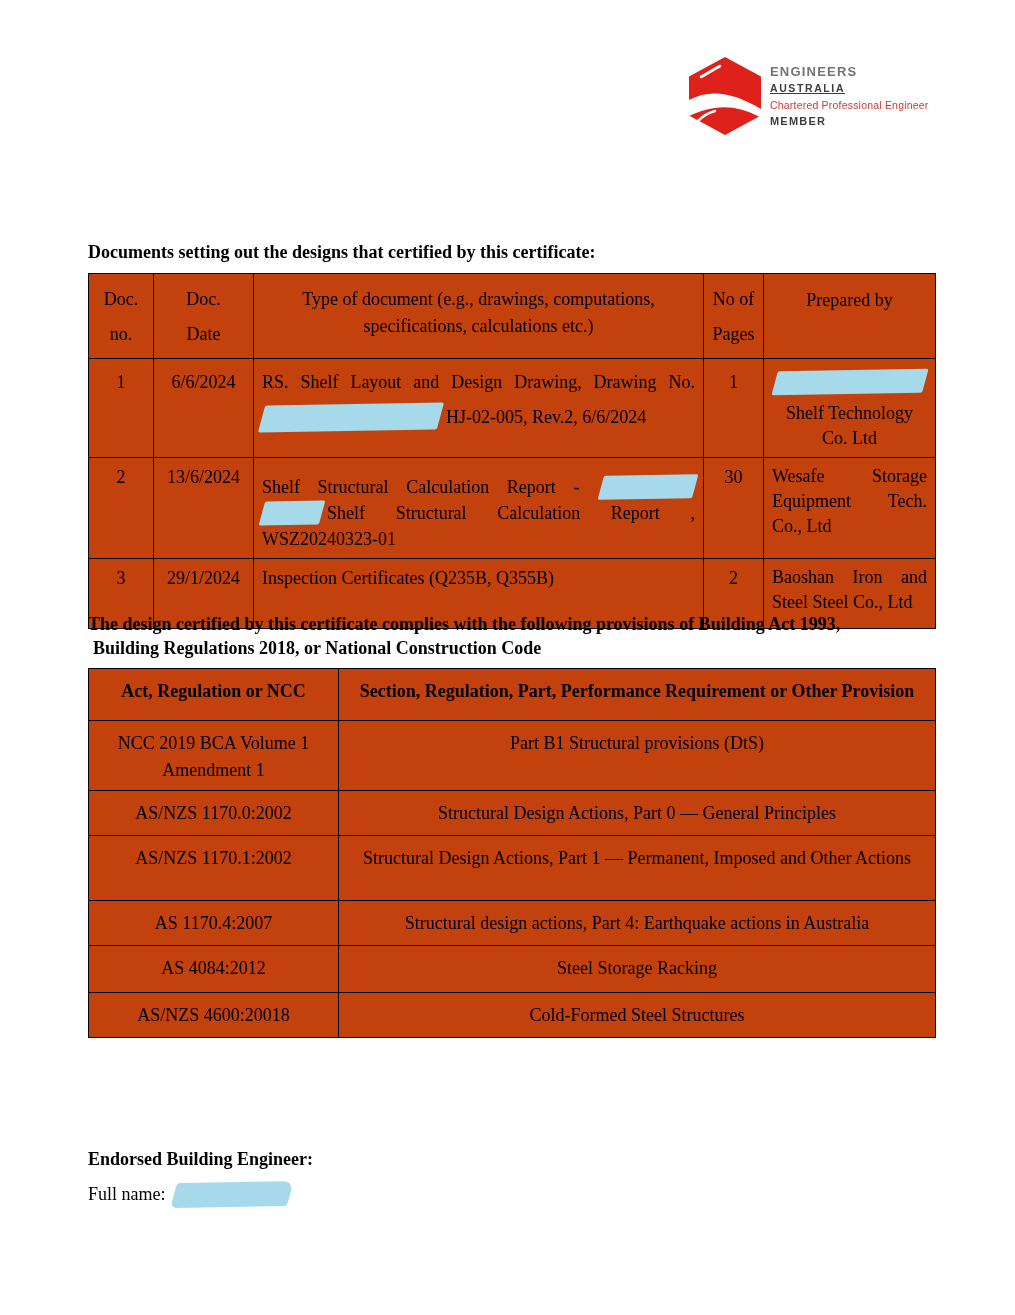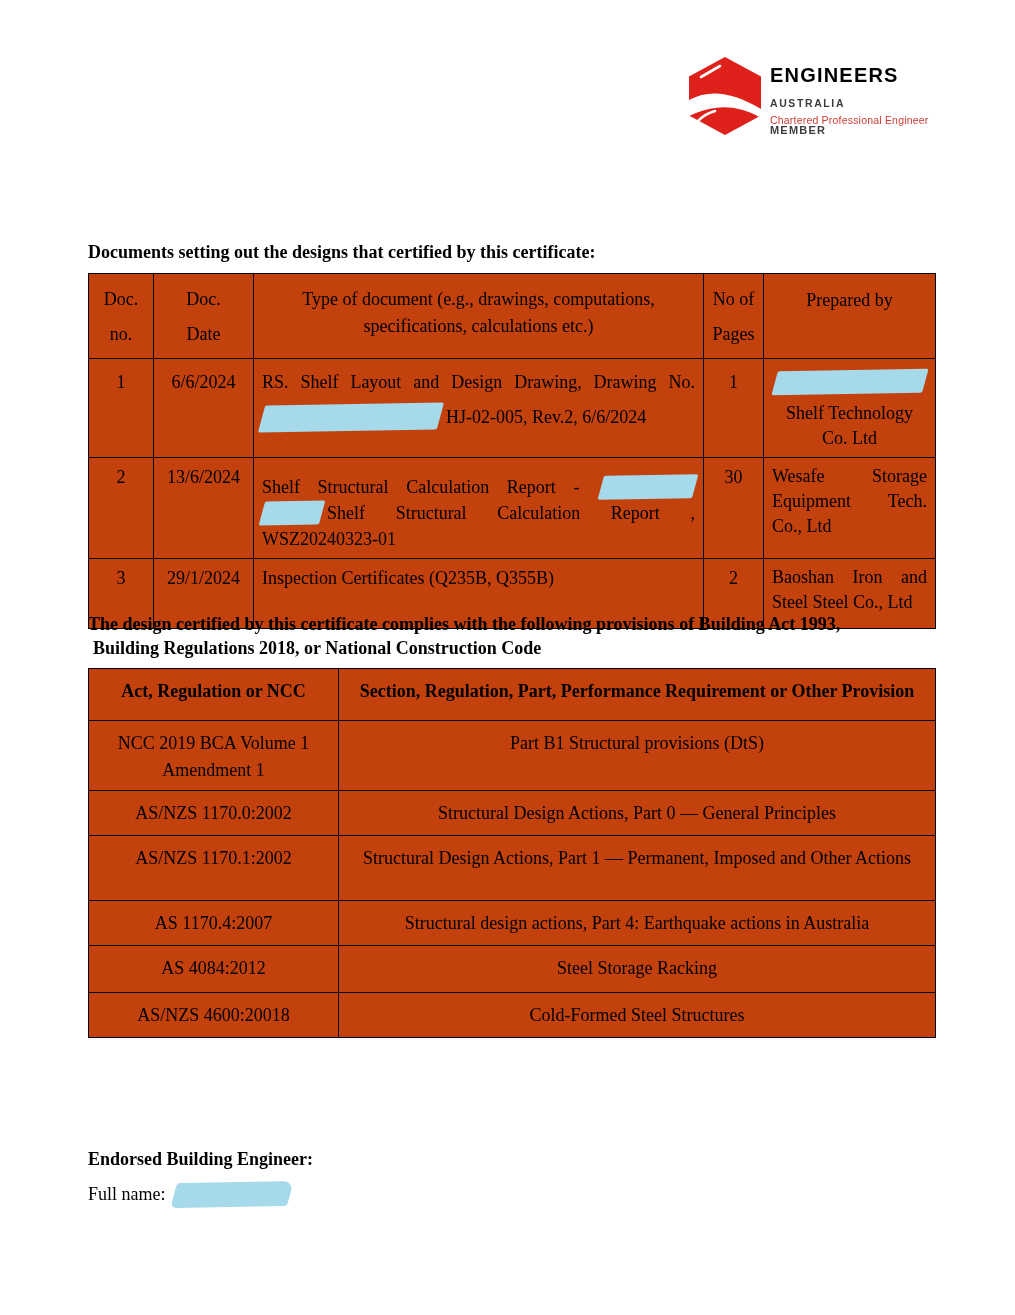--- a/index.html
+++ b/index.html
@@ -4,24 +4,24 @@
 <style>
   html,body{margin:0;padding:0;background:#fff;}
   .page{
     position:relative;width:1015px;height:1315px;background:#ffffff;
     font-family:"Liberation Serif", serif;color:#000;overflow:hidden;
   }
   
   .logo{position:absolute;left:688px;top:56px;display:flex;align-items:flex-start;}
   .logo-mark{width:74px;height:80px;flex:0 0 auto;}
   .logo-text{margin-left:8px;margin-top:9px;font-family:"Liberation Sans", sans-serif;line-height:1;}
-  .logo-brand{font-size:20px;font-weight:bold;letter-spacing:1.2px;color:#000000;}
-  .logo-country{font-size:10.5px;font-weight:bold;letter-spacing:1.6px;color:#3d3d3f;margin-top:13px;}
+  .logo-brand{font-size:13px;font-weight:bold;letter-spacing:1.2px;color:#737373;}
+  .logo-country{font-size:10.5px;font-weight:bold;letter-spacing:1.6px;color:#3d3d3f;margin-top:5px;text-decoration:underline;}
   .logo-cred{font-size:10.5px;color:#cf3b33;margin-top:6px;letter-spacing:.2px;}
-  .logo-member{font-size:11px;font-weight:bold;letter-spacing:1.2px;color:#3d3d3f;}
+  .logo-member{font-size:11px;font-weight:bold;letter-spacing:1.2px;color:#3d3d3f;margin-top:6px;}
   
   .h-bold{position:absolute;left:88px;width:847px;font-size:18px;font-weight:bold;}
   .heading1{top:242px;}
   .heading2{top:612px;line-height:1.35;}
   .heading2 .hl2{padding-left:5px;display:block;}
   
   table{border-collapse:collapse;table-layout:fixed;position:absolute;left:88px;background:#c2410c;}
   td,th{border:1.5px solid #000;vertical-align:top;font-size:18px;font-weight:normal;
         padding:6px 8px;word-wrap:break-word;}
   .t1{top:273px;width:847px;}

